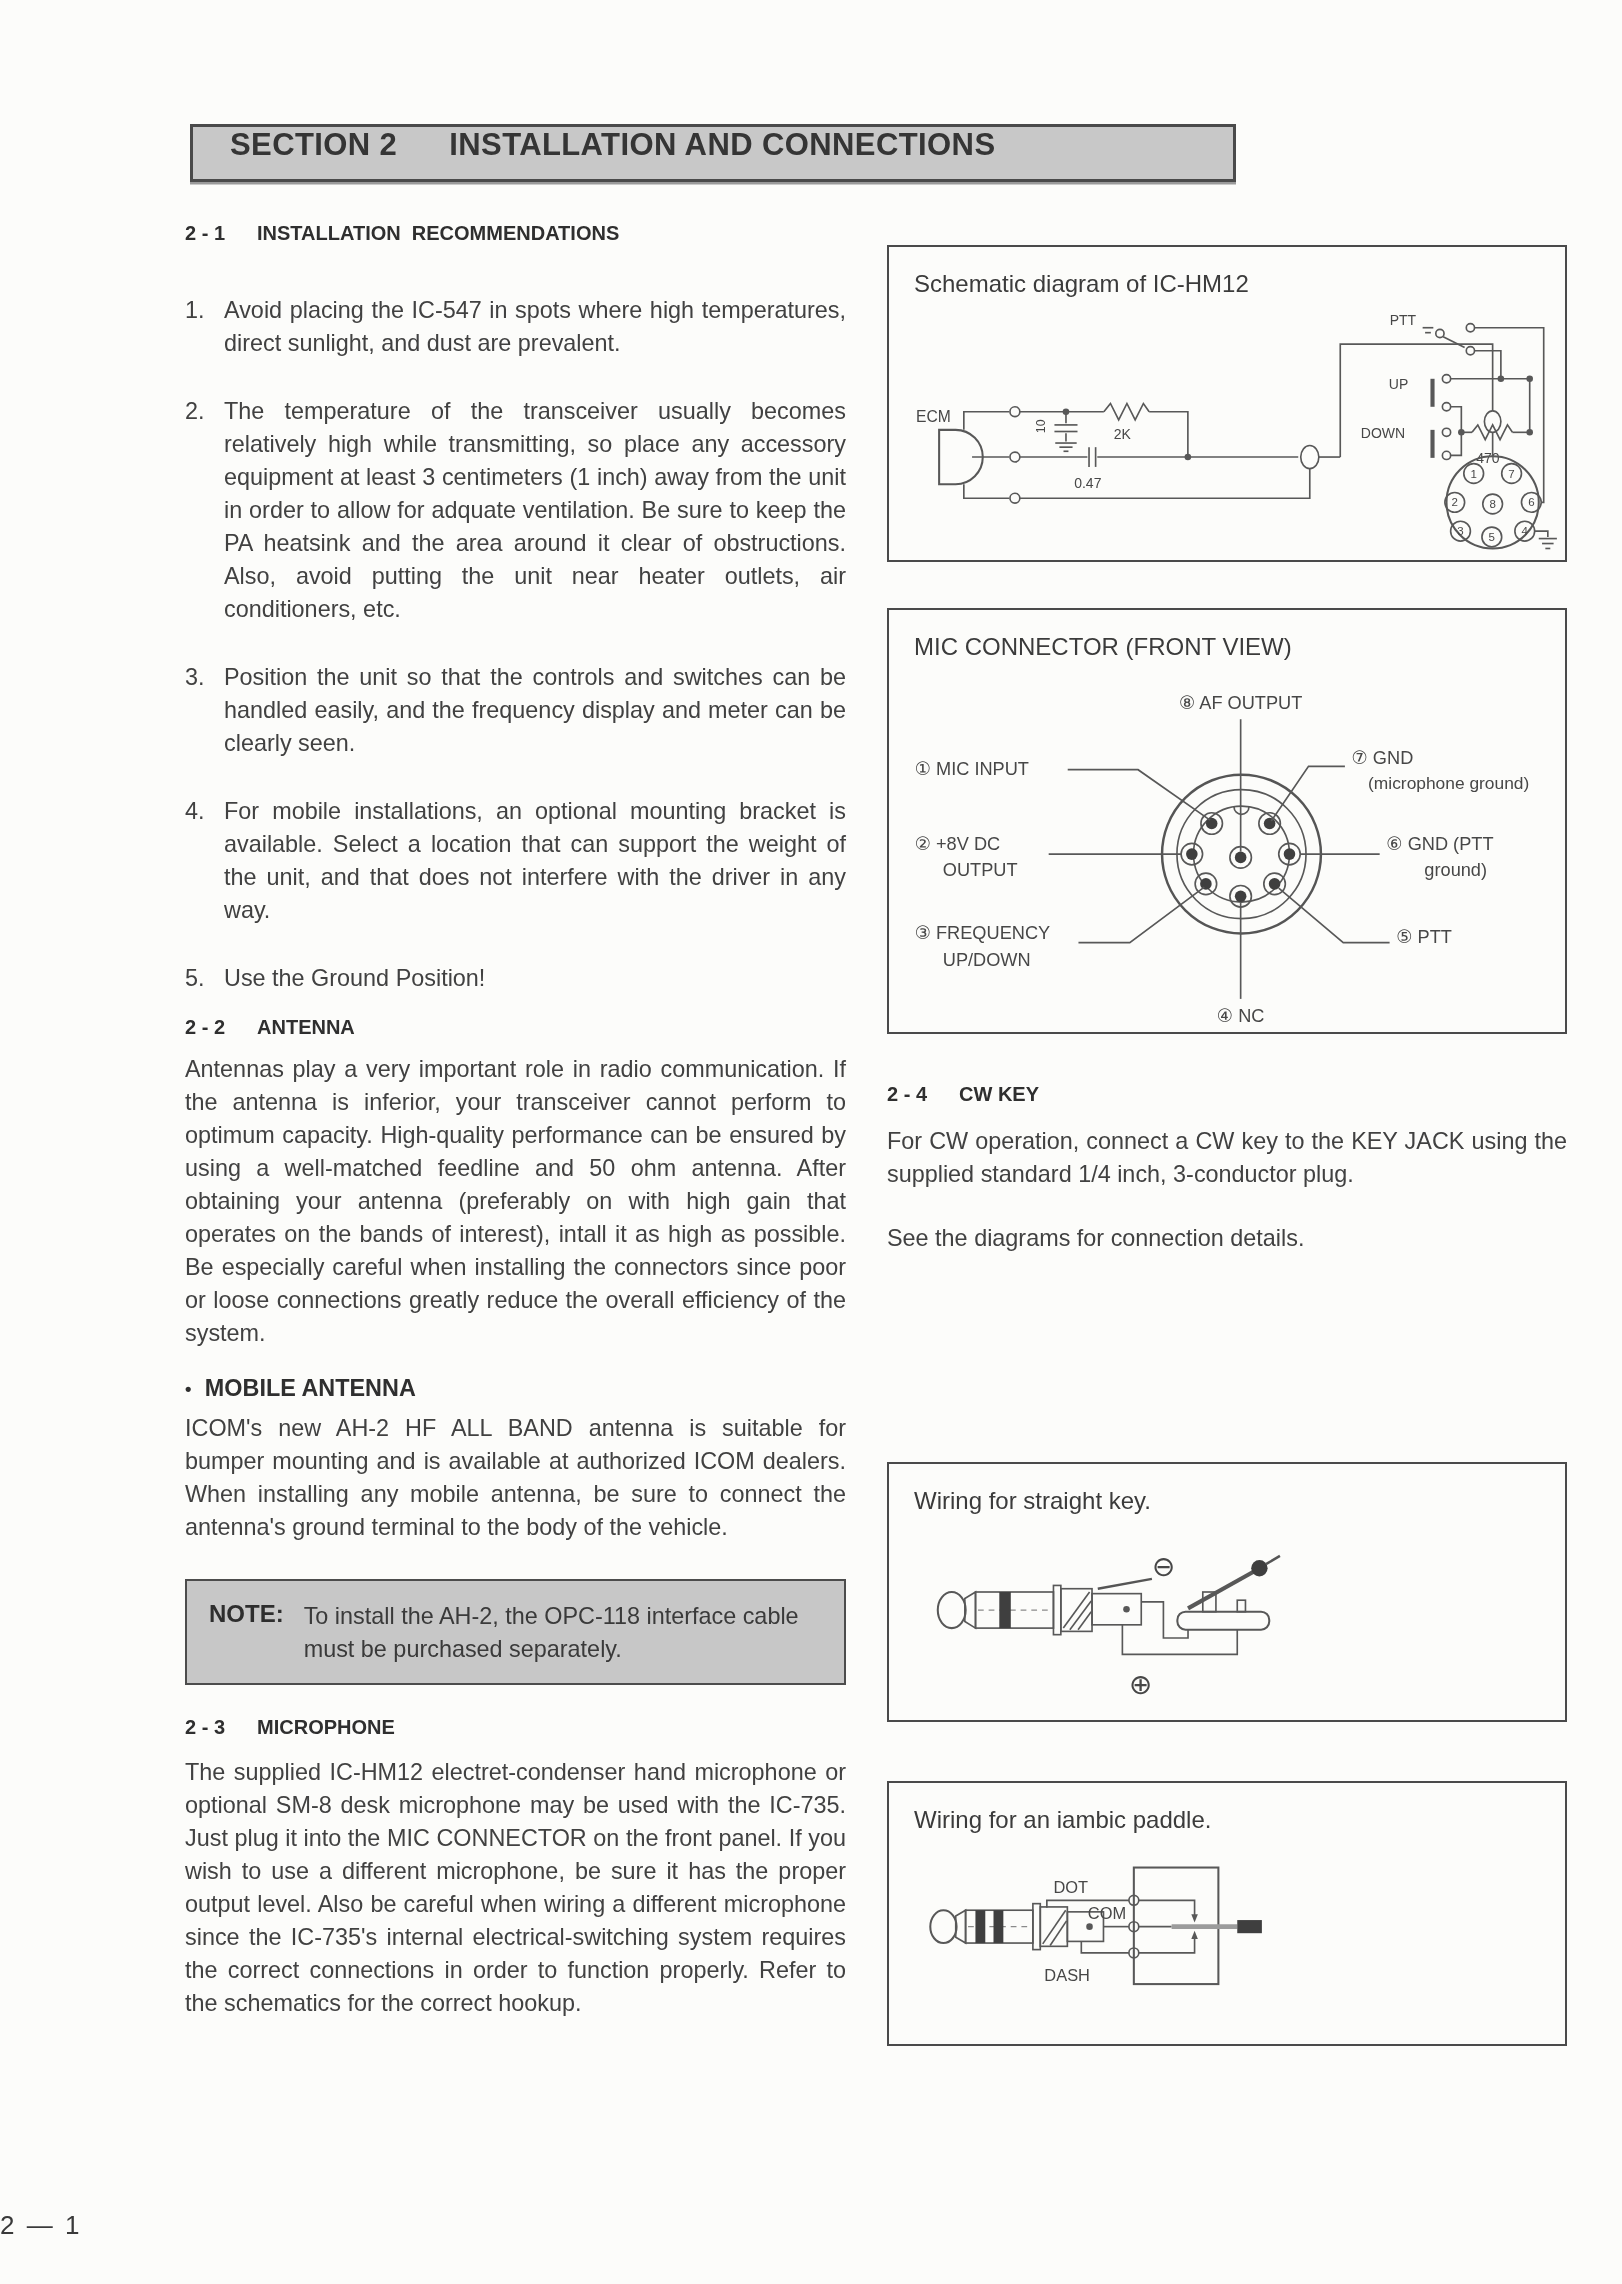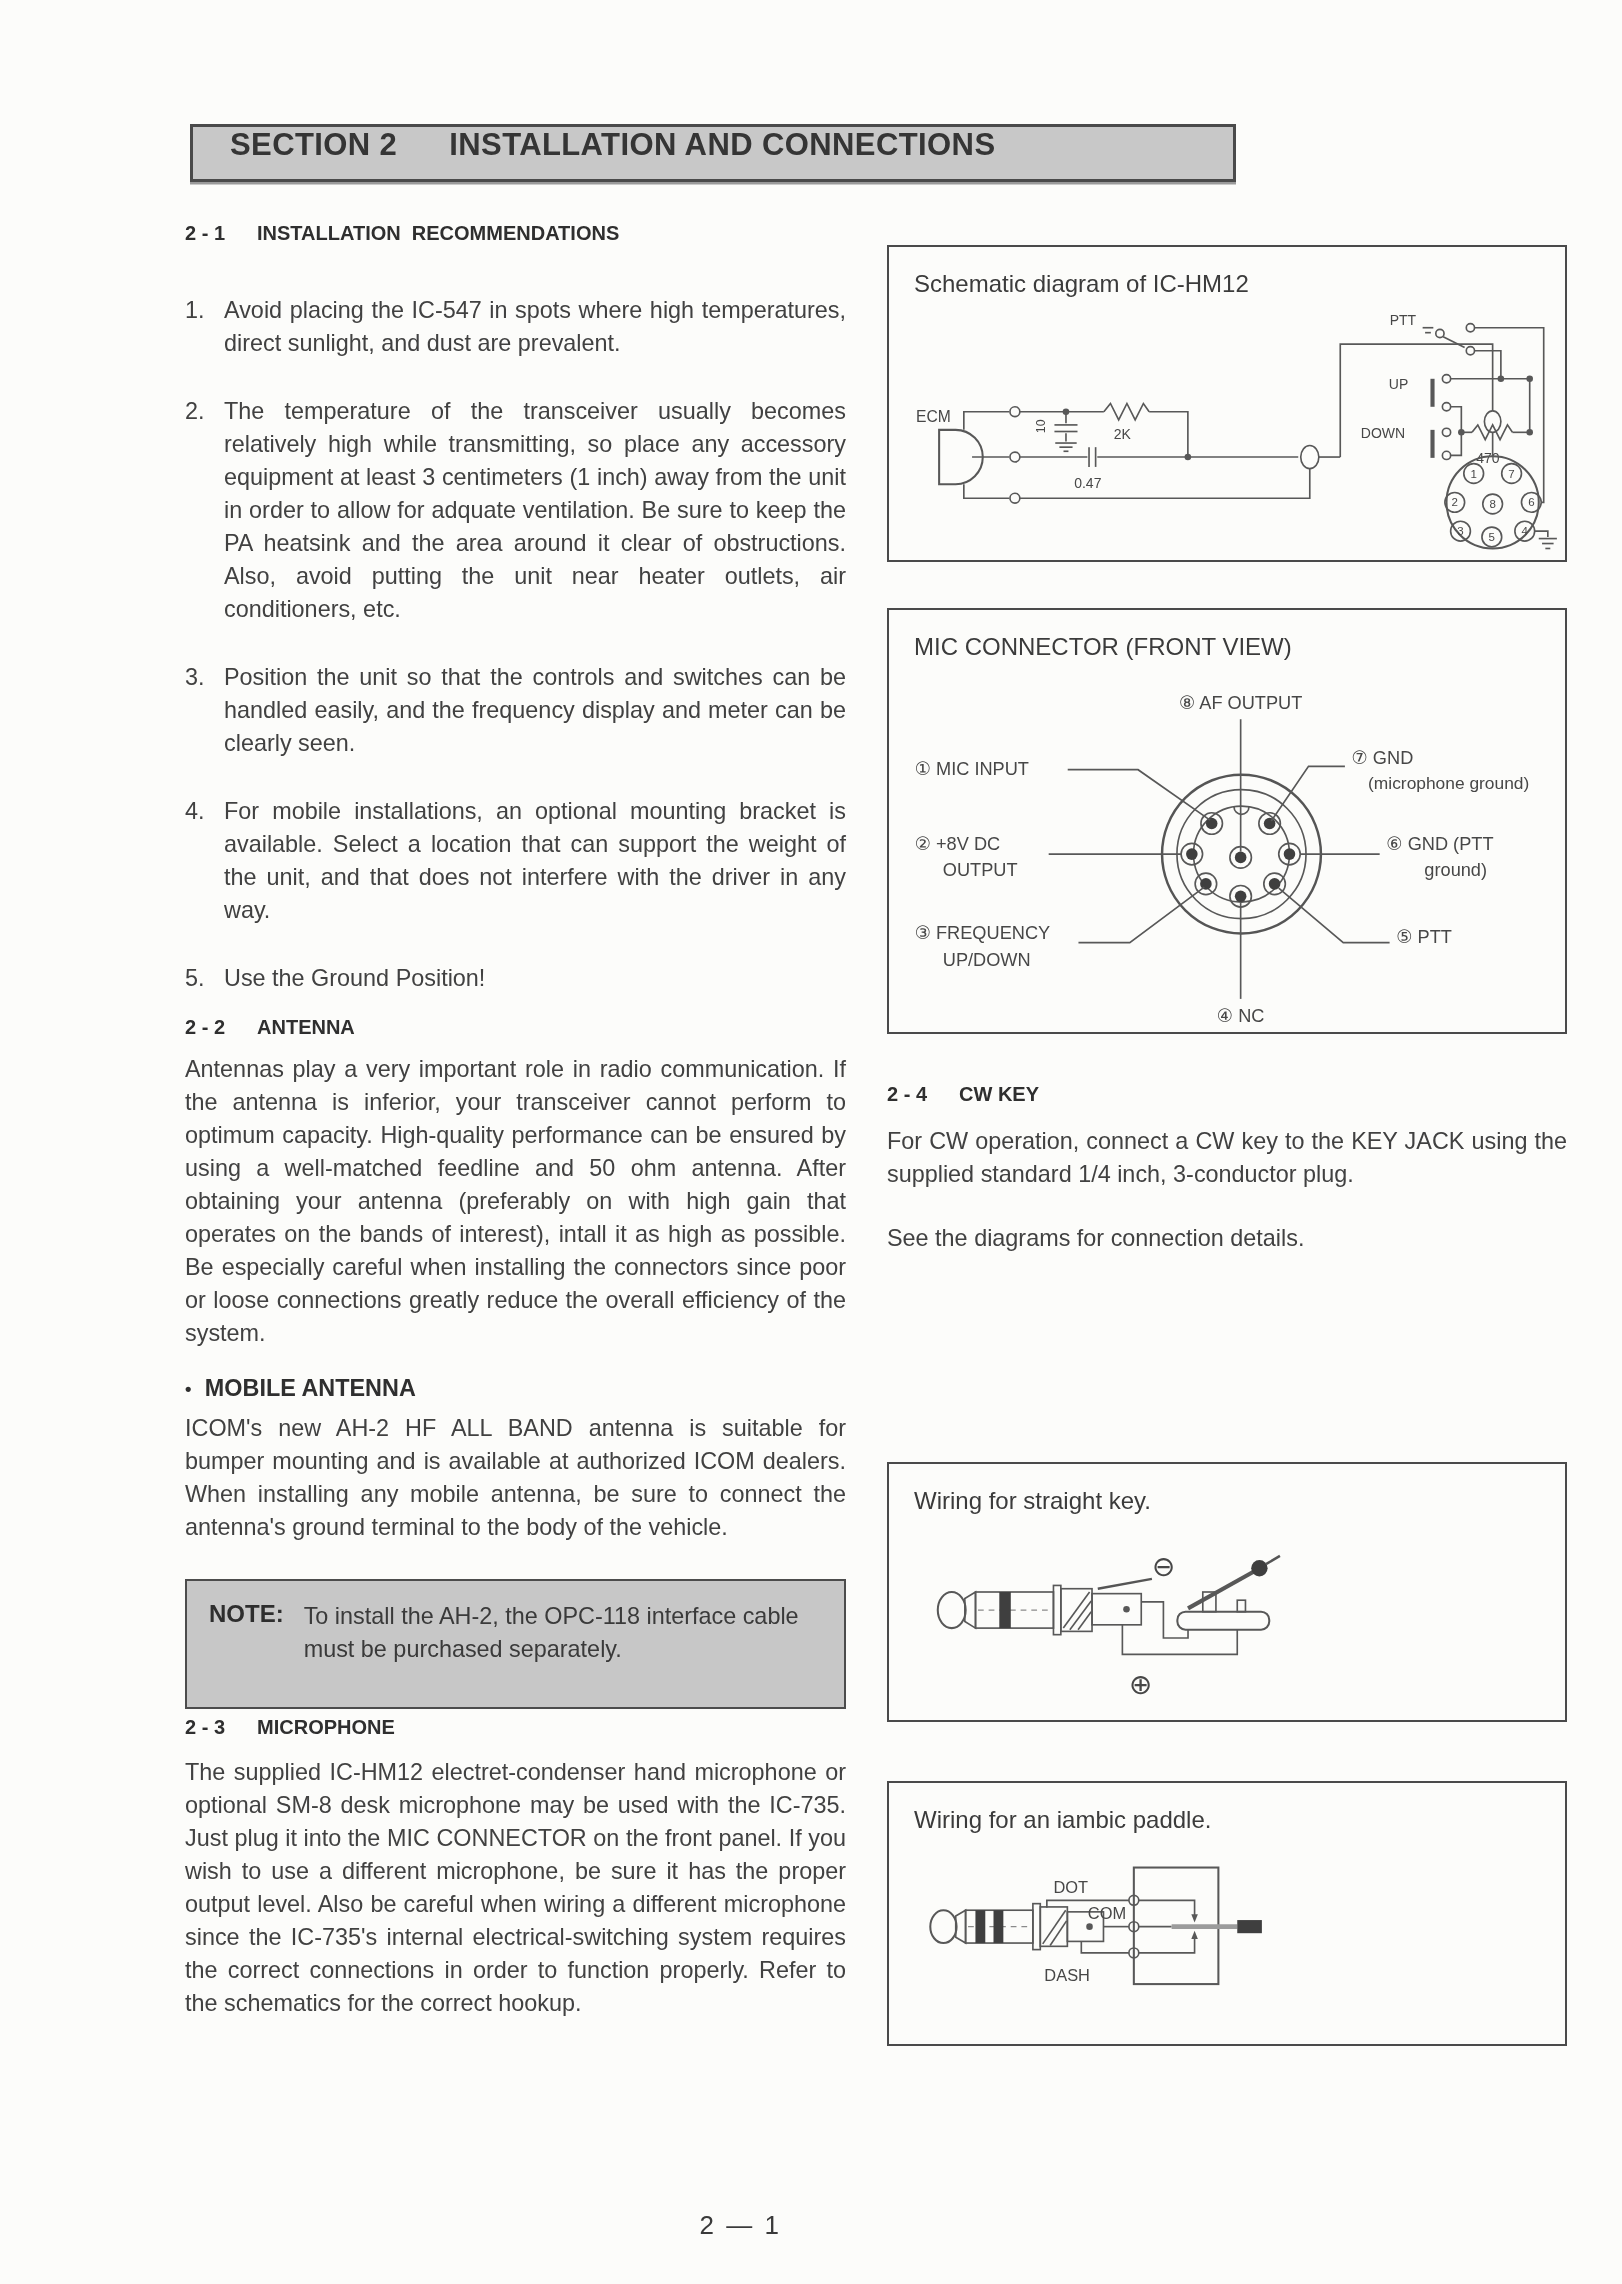--- a/index.html
+++ b/index.html
@@ -32,34 +32,34 @@
   .numlist{position:absolute;left:185px;top:294px;width:661px;
         display:flex;flex-direction:column;gap:35px;list-style:none}
   .numlist li{display:flex}
   .li-num{width:39px;flex:none;font-size:23.4px;line-height:33px;color:#414141}
   .li-text{flex:1;font-size:23.4px;line-height:33px;text-align:justify;color:#414141}
 
   .bullet-head{position:absolute;left:185px;top:1375px;font-weight:bold;font-size:23.4px;
         color:#2f2f2f;display:flex;gap:13.4px;align-items:center}
   .bullet-glyph{font-size:18.4px}
 
-  .note-box{position:absolute;left:185px;top:1579px;width:661px;height:130px;
+  .note-box{position:absolute;left:185px;top:1579px;width:661px;height:106px;
         background:#c7c7c7;border:2.5px solid #4c4c4c;display:flex;gap:20px;padding:19px 22px}
   .note-label{font-weight:bold;font-size:24px;color:#2e2e2e;flex:none}
   .note-text{font-size:23.4px;line-height:33px;width:501px;color:#3a3a3a}
 
   .dbox{position:absolute;left:887px;width:680px;border:2.5px solid #4a4a4a;background:#fcfcfa}
   .box-title{position:absolute;left:25px;top:23.4px;font-size:24px;color:#3b3b3b;z-index:2}
   .dbox svg{position:absolute;left:0;top:0;width:100%;height:100%}
   .schem{top:245px;height:317px}
   .micbox{top:608px;height:426px}
   .keybox{top:1462px;height:260px}
   .iambicbox{top:1781px;height:265px}
 
-  .page-num{position:absolute;left:0;top:2210px;width:1481px;text-align:center;
+  .page-num{position:absolute;left:0;top:2210px;width:1481px;text-align:left;
         font-size:26px;letter-spacing:2.5px;color:#3a3a3a}
 
   svg text{font-family:"Liberation Sans","DejaVu Sans",sans-serif;fill:#474747}
   .sv{stroke:#585858;stroke-width:2;fill:none}
   .sv25{stroke:#585858;stroke-width:2.5;fill:none}
   .sv3{stroke:#555;stroke-width:3;fill:none}
   .svb{stroke:#585858;stroke-width:5;fill:none}
   .dash{stroke:#8a8a8a;stroke-width:1.5;fill:none;stroke-dasharray:7 6}
   .dot{fill:#585858;stroke:none}
   .dk{fill:#3f3f3f;stroke:none}

